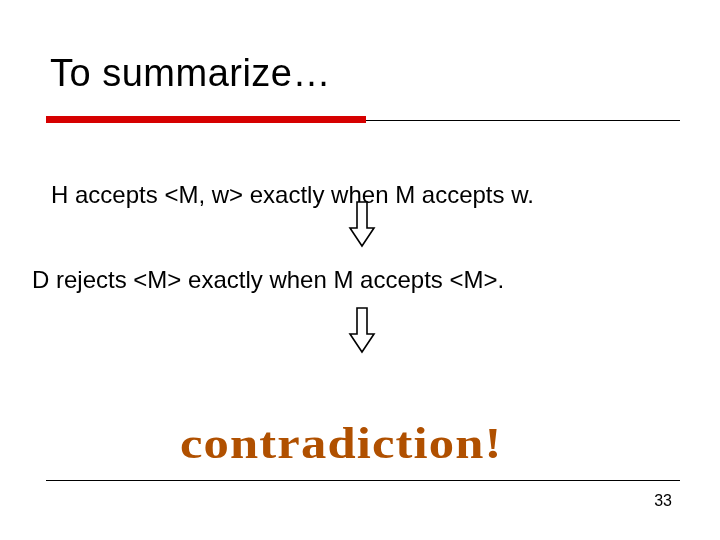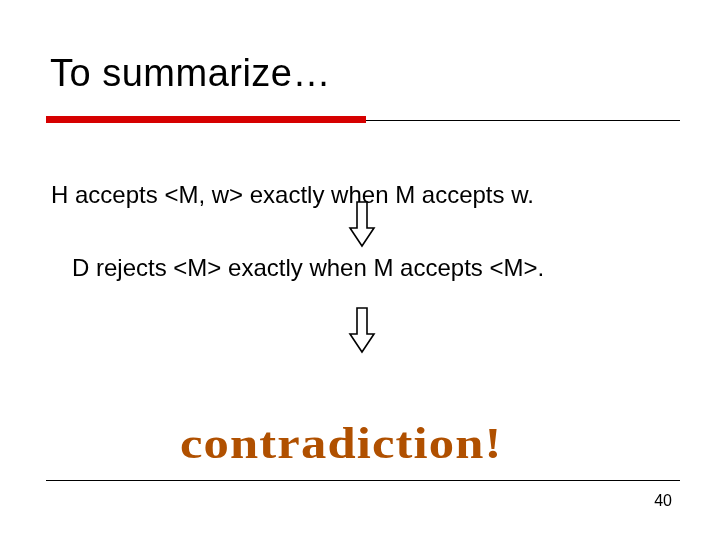--- a/index.html
+++ b/index.html
@@ -43,21 +43,21 @@
     height: 1px;
     background: #000;
   }
   .stmt {
     position: absolute;
     font-size: 24px;
     font-weight: 400;
     white-space: nowrap;
   }
   .stmt1 { left: 20px; top: 181px; margin-left: 31px; }
-  .stmt2 { left: 32px; top: 254px; margin-left: 40px; }
+  .stmt2 { left: 32px; top: 266px; }
   .stmt3 { left: 36px; top: 376px; }
   .arrow {
     position: absolute;
     left: 348px;
     width: 28px;
     height: 48px;
   }
   .arrow1 { top: 200px; }
   .arrow2 { top: 306px; }
   .arrow svg { width: 100%; height: 100%; display: block; }
@@ -112,14 +112,14 @@
     <svg viewBox="0 0 28 48">
       <path d="M9 2 H19 V28 H26 L14 46 L2 28 H9 Z" fill="#ffffff" stroke="#000000" stroke-width="1.6"></path>
     </svg>
   </div>
 
 
   <div class="contradiction">contradiction!</div>
 
   <div class="foot-line"></div>
 
-  <div class="pagenum">40</div>
+  <div class="pagenum">33</div>
 </div>
 
 </body></html>

